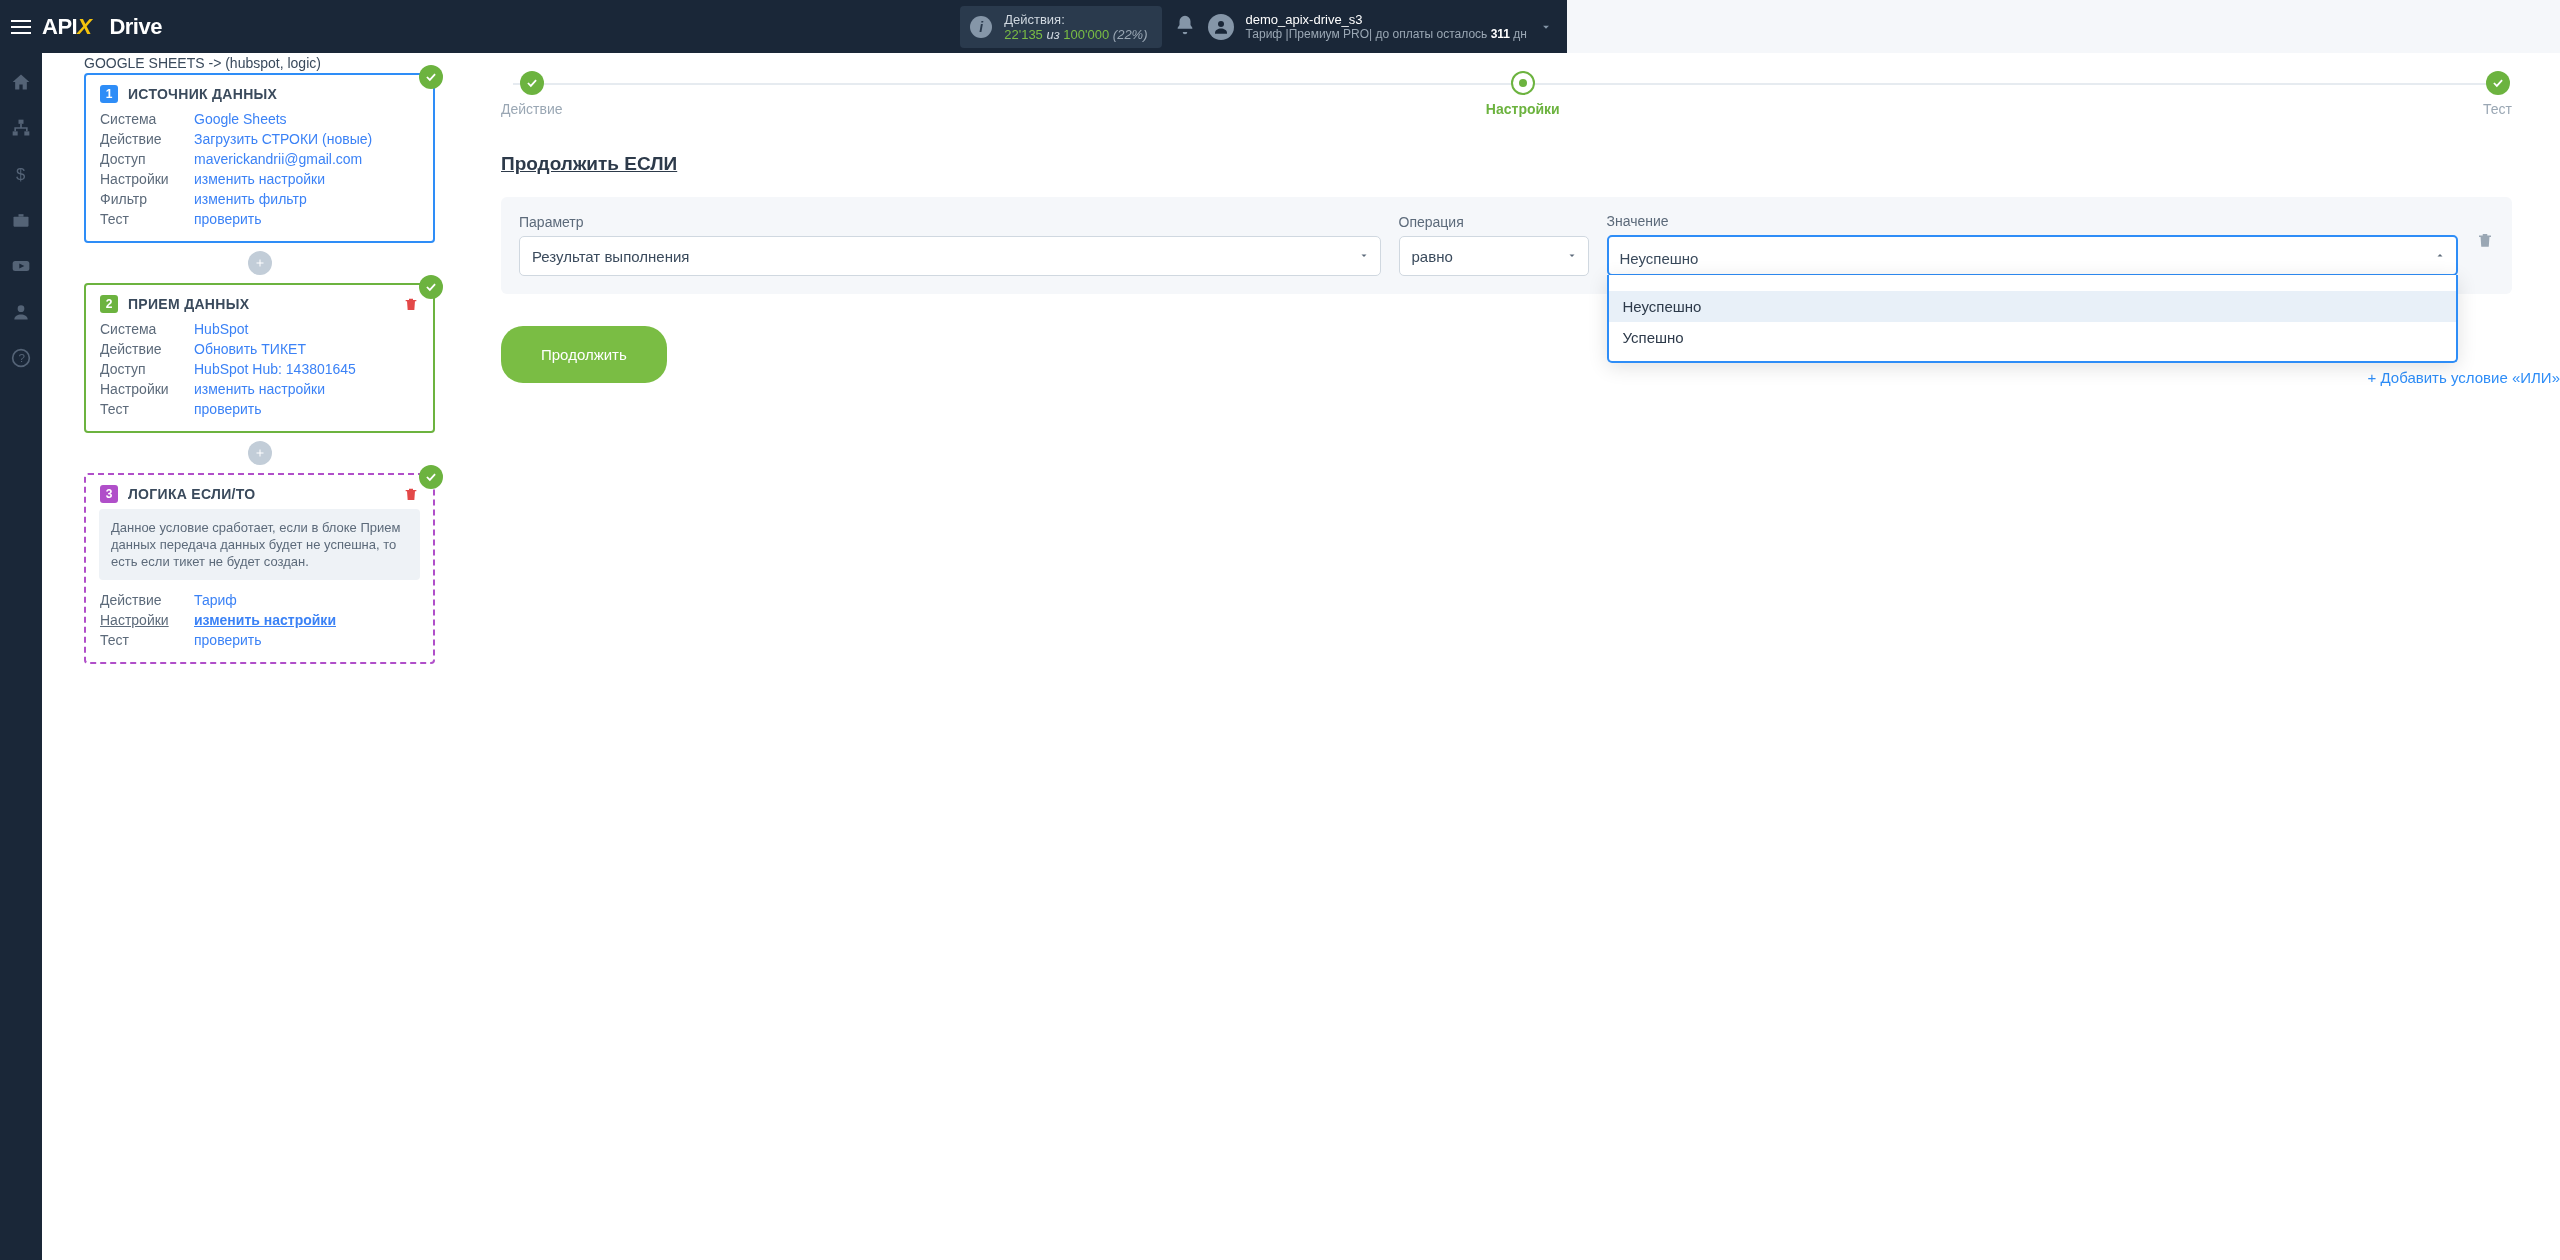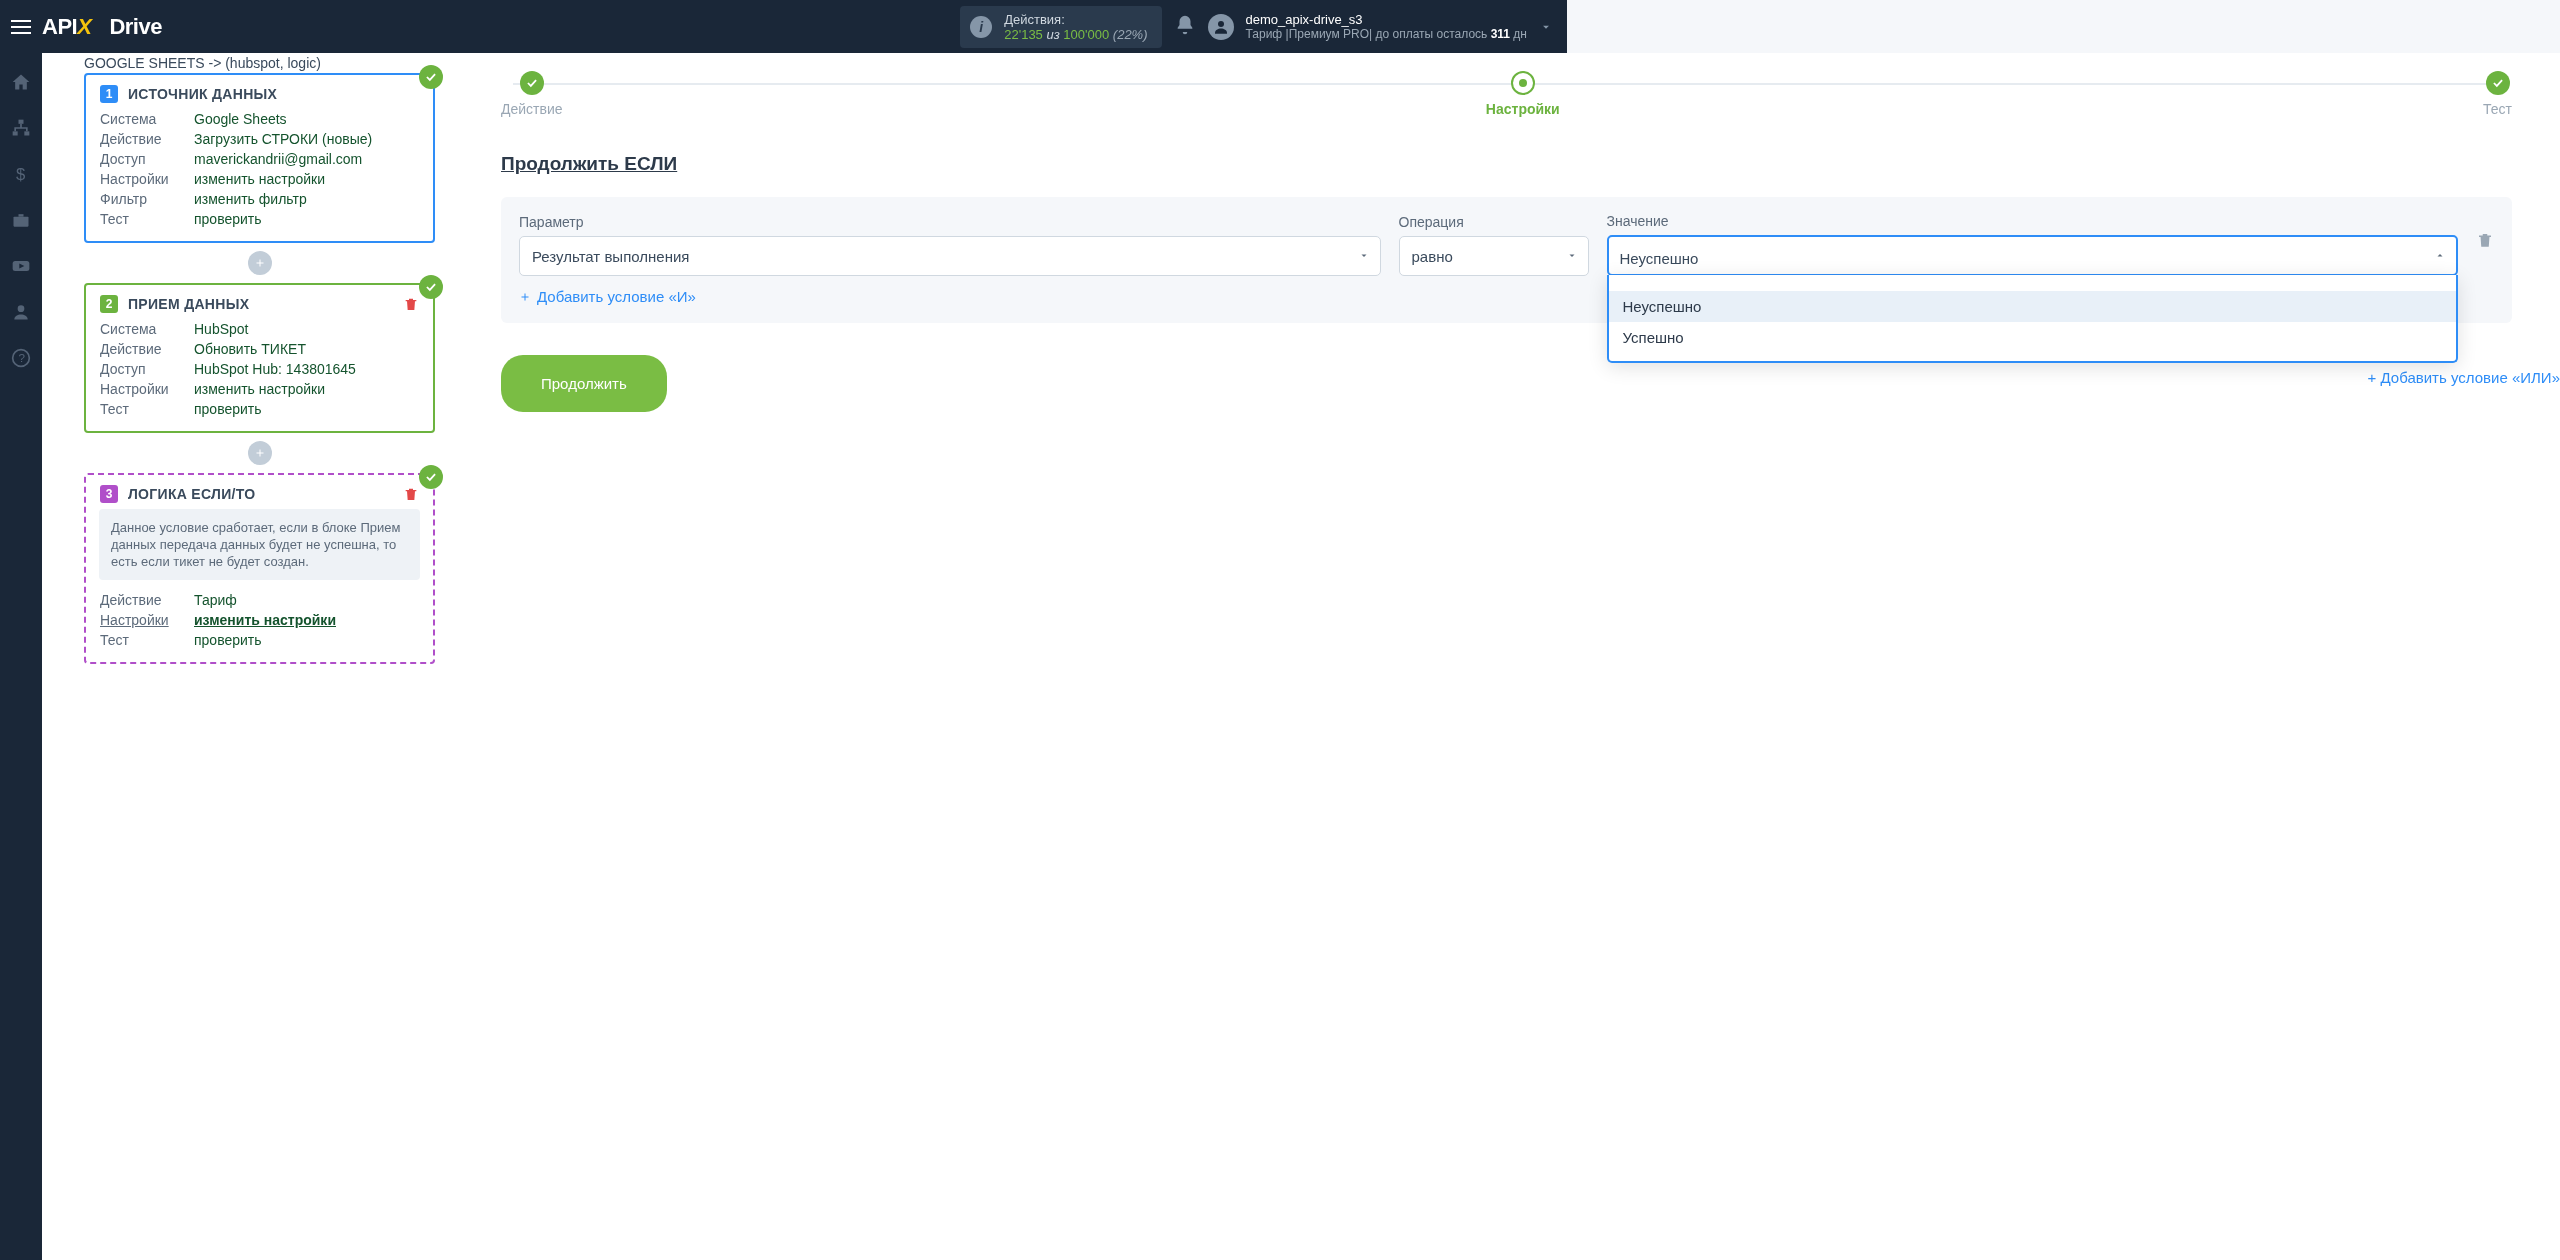--- a/index.html
+++ b/index.html
@@ -47,21 +47,21 @@
 .check-badge { position: absolute; right: -10px; top: -10px; width: 24px; height: 24px; background: #6cb33f; border-radius: 50%; display:flex;align-items:center;justify-content:center; z-index: 2;}
 .check-badge svg { width:14px; height:14px; stroke:#fff; fill:none; stroke-width:3;}
 .card-head { display: flex; align-items: center; padding: 10px 14px 6px; gap: 10px; }
 .step-num { width: 18px; height: 18px; border-radius: 3px; display:flex; align-items:center; justify-content:center; color:#fff; font-size:12px; font-weight:600;}
 .sn-blue { background:#2e8df7; } .sn-green{background:#6cb33f;} .sn-purple{background:#b04fc9;}
 .step-title { font-weight: 700; color: #3a4a5c; font-size: 14px; letter-spacing: 0.3px; }
 .trash-icon { margin-left:auto; width: 16px; height:16px; fill:#e34848; cursor:pointer;}
 .card-body { padding: 0 14px 12px; font-size: 14px; }
 .row { display:flex; gap: 8px; line-height: 20px; }
 .row-label { width: 86px; color: #5c6a7a; }
-.row-link { color: #14532d; cursor: pointer; }
+.row-link { color: #3b82f6; cursor: pointer; }
 .row-link-bold { font-weight:700; text-decoration: underline; }
 .row-label-u { text-decoration: underline; }
 .note-box { background:#eef2f6; padding:10px 12px; border-radius:4px; color:#5c6a7a; font-size:13px; line-height:17px; margin: 0 -1px 10px; }
 .add-btn { width: 24px; height:24px; border-radius:50%; background:#c2cdd8; display:flex; align-items:center;justify-content:center; margin: 6px auto 8px; cursor:pointer;}
 .add-btn svg { width:12px;height:12px; fill:#fff;}
 
 
 .right-col { flex: 1; padding: 18px 48px 0 34px; background: #fff; position: relative; }
 .stepper { display:flex; align-items:center; justify-content:space-between; position: relative; margin-bottom: 36px; }
 .stepper::before { content:''; position:absolute; left:12px; right:12px; top:12px; height:2px; background:#e6ebf0; z-index:0;}
@@ -360,26 +360,20 @@
             <div class="dropdown">
               <div class="dd-option dd-option-sel">Неуспешно</div>
               <div class="dd-option">Успешно</div>
             </div>
           </div>
         </div>
         <svg class="trash-right" viewBox="0 0 24 24">
             <path d="M6 7h12l-1 14H7zM9 4h6v2H9zM4 6h16v2H4z"></path>
           </svg>
       </div>
-      <div class="add-and">
-        <svg viewBox="0 0 24 24">
-            <path d="M11 5h2v14h-2zM5 11h14v2H5z"></path>
-          </svg>
-        <span>Добавить условие «И»</span>
-      </div>
     </div>
 
     <div class="add-or">
       <span>+ Добавить условие «ИЛИ»</span>
     </div>
 
     <button class="btn-continue">Продолжить</button>
   </div>
 
 </div>

